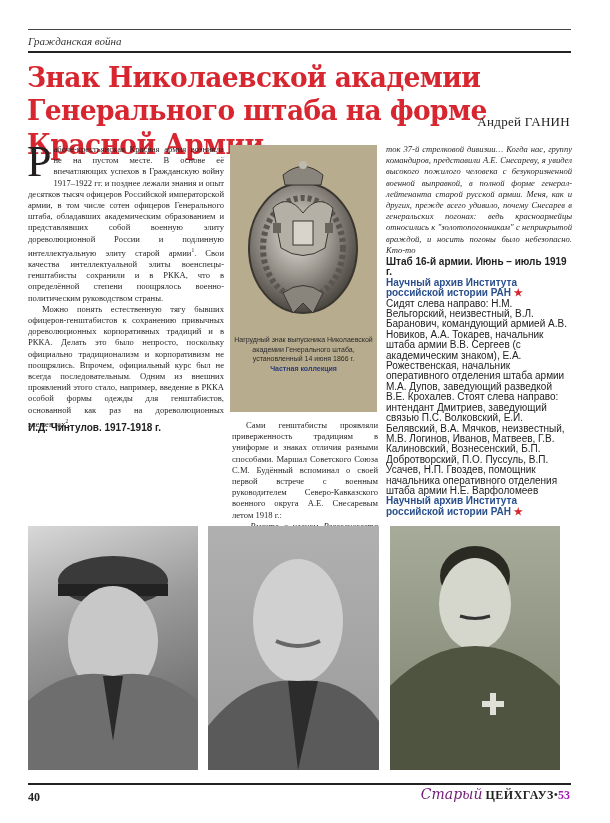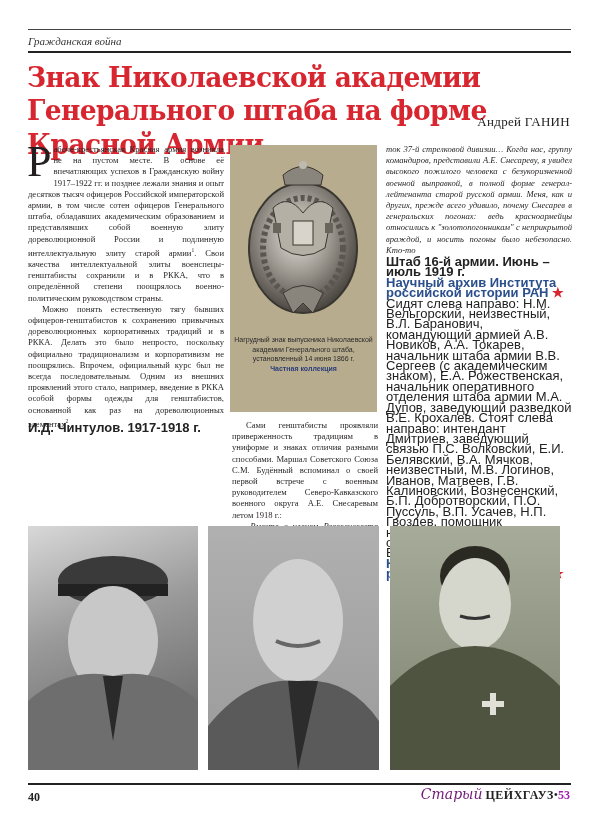--- a/index.html
+++ b/index.html
@@ -6,21 +6,21 @@
   body { width:610px; height:823px; background:#ffffff; position:relative; overflow:hidden; font-family:"Liberation Serif", serif; color:#231f20; }
   .rule { position:absolute; left:28px; width:543px; background:#444; }
   .section-label { position:absolute; left:28px; top:35px; font-style:italic; font-size:11px; color:#333; font-family:"Liberation Serif", serif; }
   .title { position:absolute; left:27px; top:60px; width:560px; color:#d7262f; font-family:"DejaVu Serif", serif; font-weight:bold; font-size:26.5px; line-height:31px; letter-spacing:-0.6px; transform:scaleY(1.08); transform-origin:top left; }
   .author { position:absolute; right:40px; top:114px; font-size:13px; color:#222; letter-spacing:0.3px; }
   .col { position:absolute; font-size:8.6px; line-height:11.2px; text-align:justify; }
   .col p { margin:0; }
   .dropcap { float:left; font-size:44px; line-height:34px; margin:1px 2px 0 -1px; color:#231f20; }
   .indent { text-indent:14px; }
   .sup { font-size:5.5px; vertical-align:super; }
-  .cap { font-family:"Liberation Sans", sans-serif; font-size:13px; line-height:10.4px; color:#222; }
+  .cap { font-family:"Liberation Sans", sans-serif; font-size:10px; line-height:10.4px; color:#222; }
   .blue { color:#2a4f8c; font-weight:bold; font-family:"Liberation Sans", sans-serif; }
   .star { color:#d7262f; }
   .italic { font-style:italic; }
   .badge-panel { position:absolute; left:230px; top:145px; width:147px; height:267px; background:#b8ac8f; }
   .badge-art { position:absolute; left:13px; top:8px; width:120px; height:175px; }
   .badge-caption { position:absolute; left:0; top:190px; width:147px; text-align:center; font-family:"Liberation Sans", sans-serif; font-size:7px; line-height:9.6px; color:#2a2a2a; }
   .badge-caption .src { color:#2a3d7a; font-weight:bold; }
   .photo { position:absolute; top:526px; height:244px; overflow:hidden; }
   .footer-num { position:absolute; left:28px; top:790px; font-weight:bold; font-size:12px; color:#222;text-align:center; }
   .footer-brand { position:absolute; right:40px; top:786px; font-size:12px; color:#222; }

